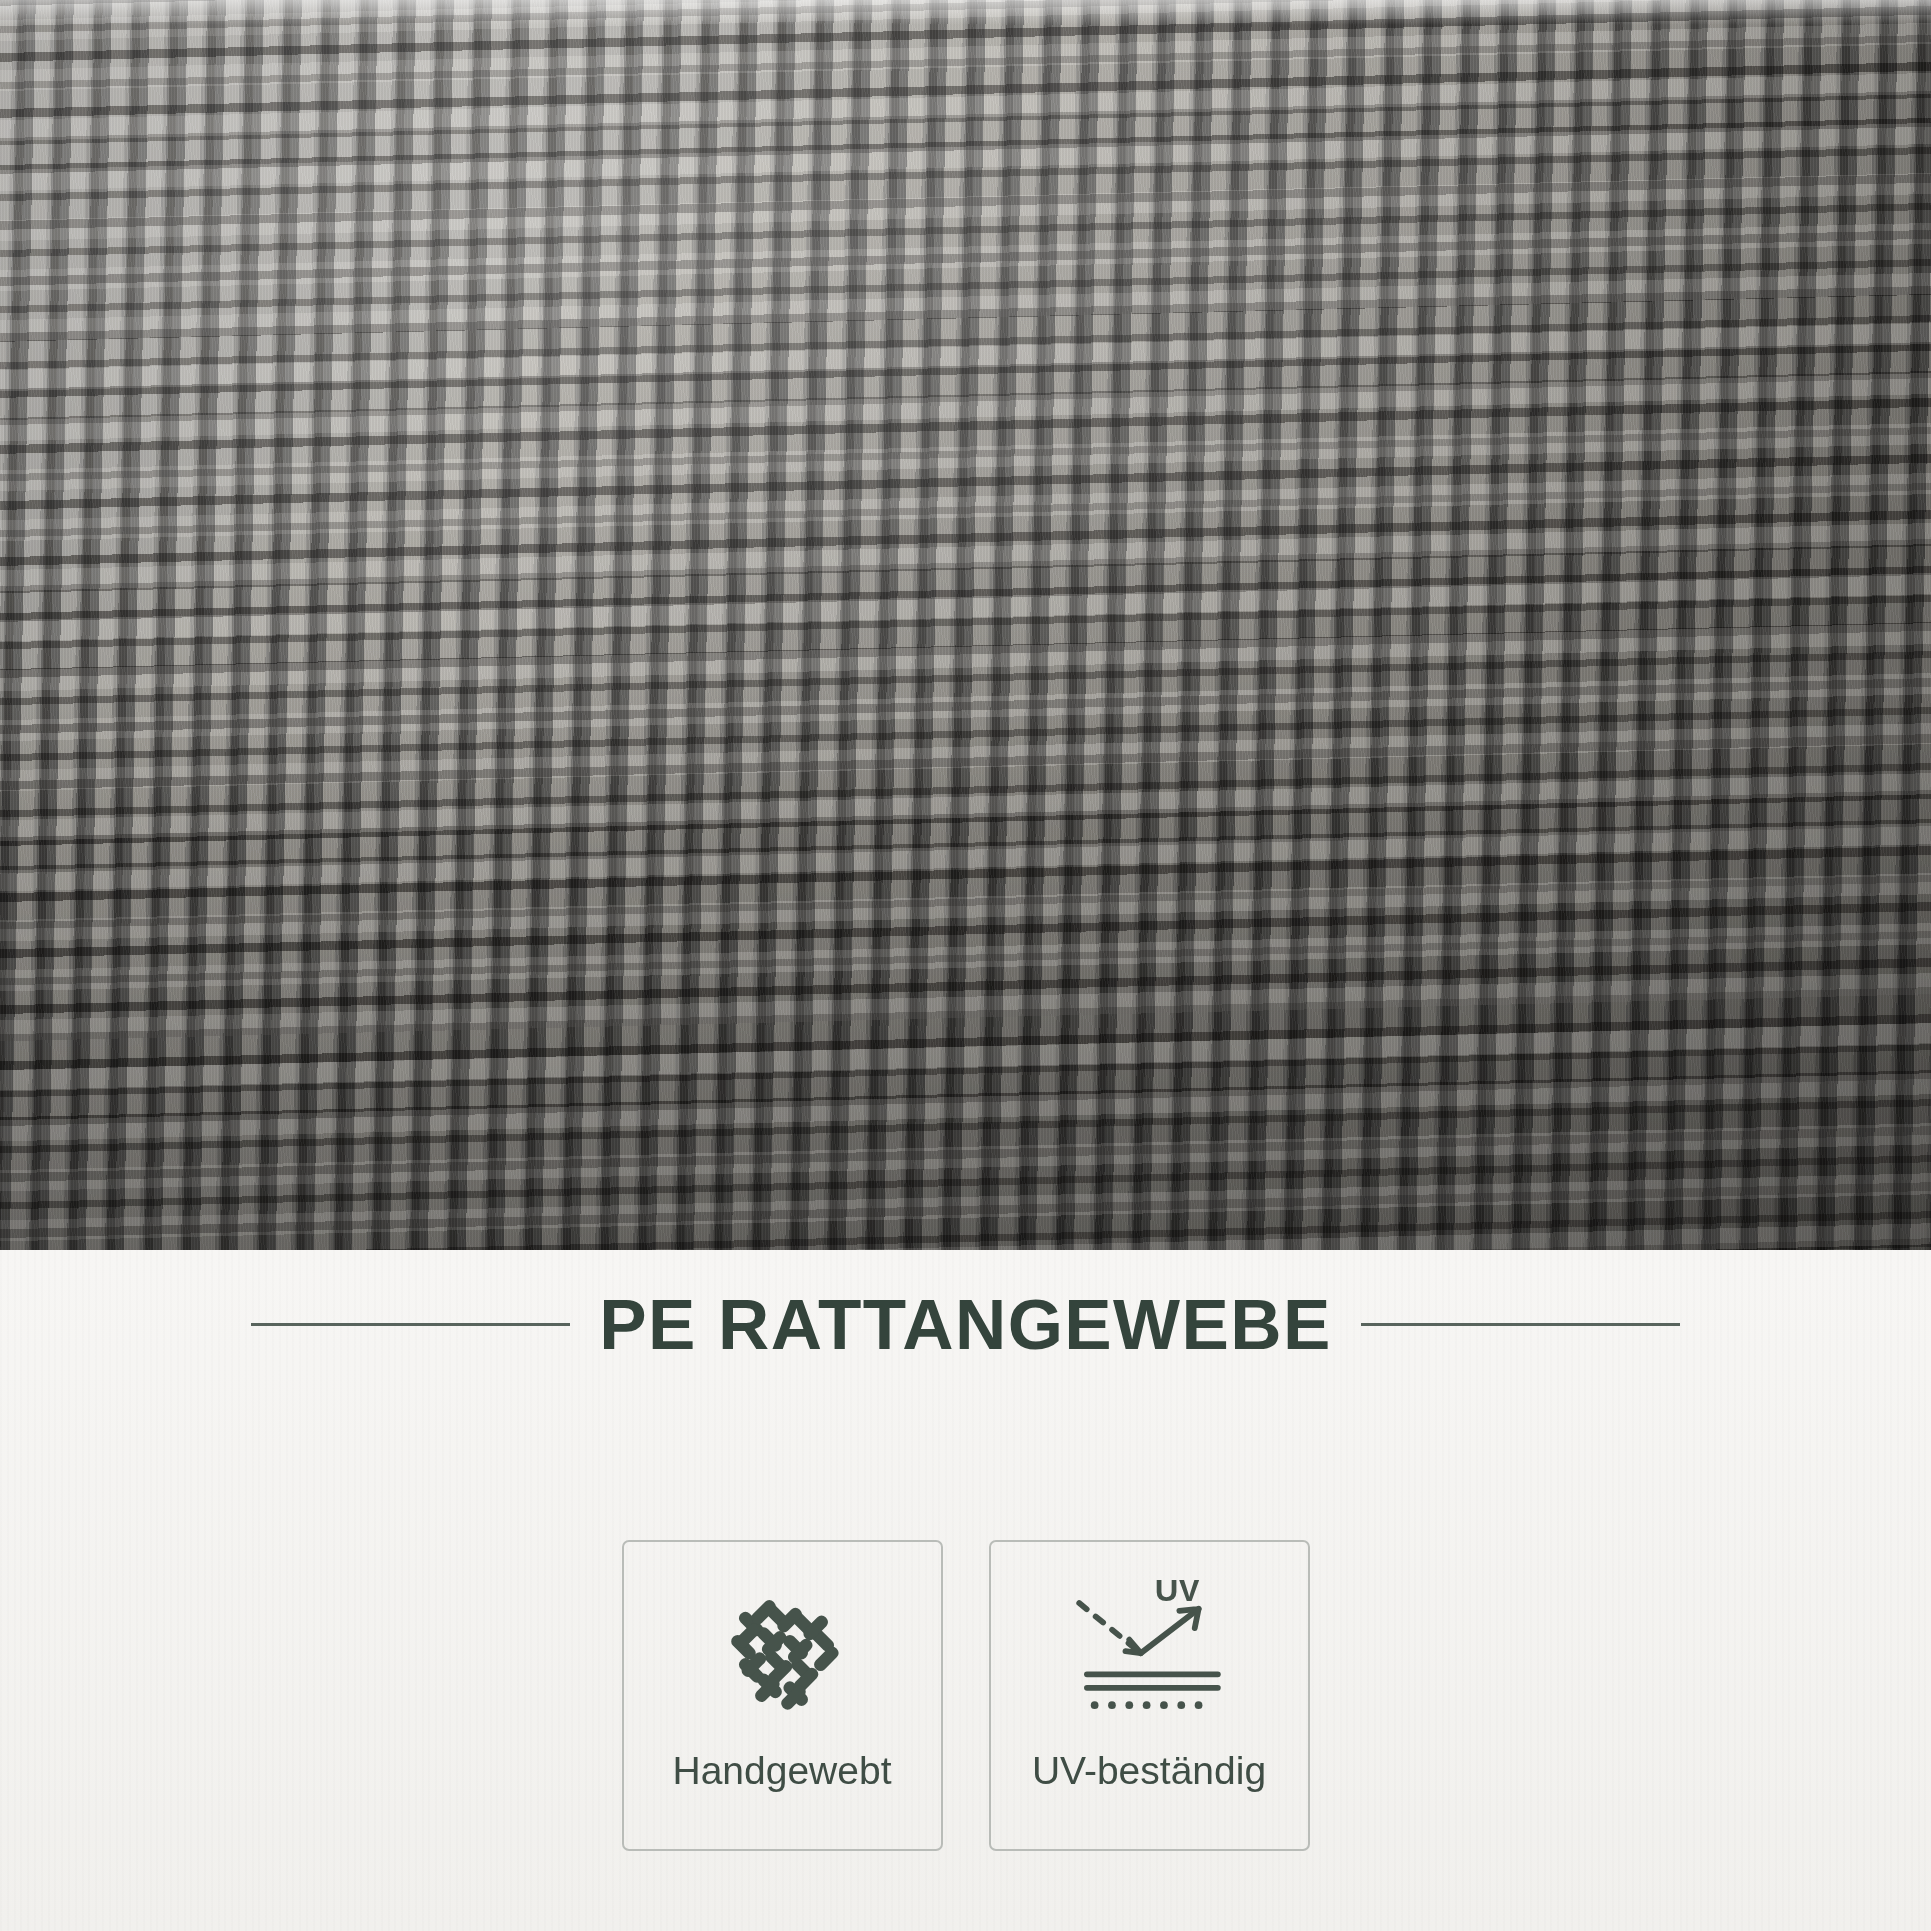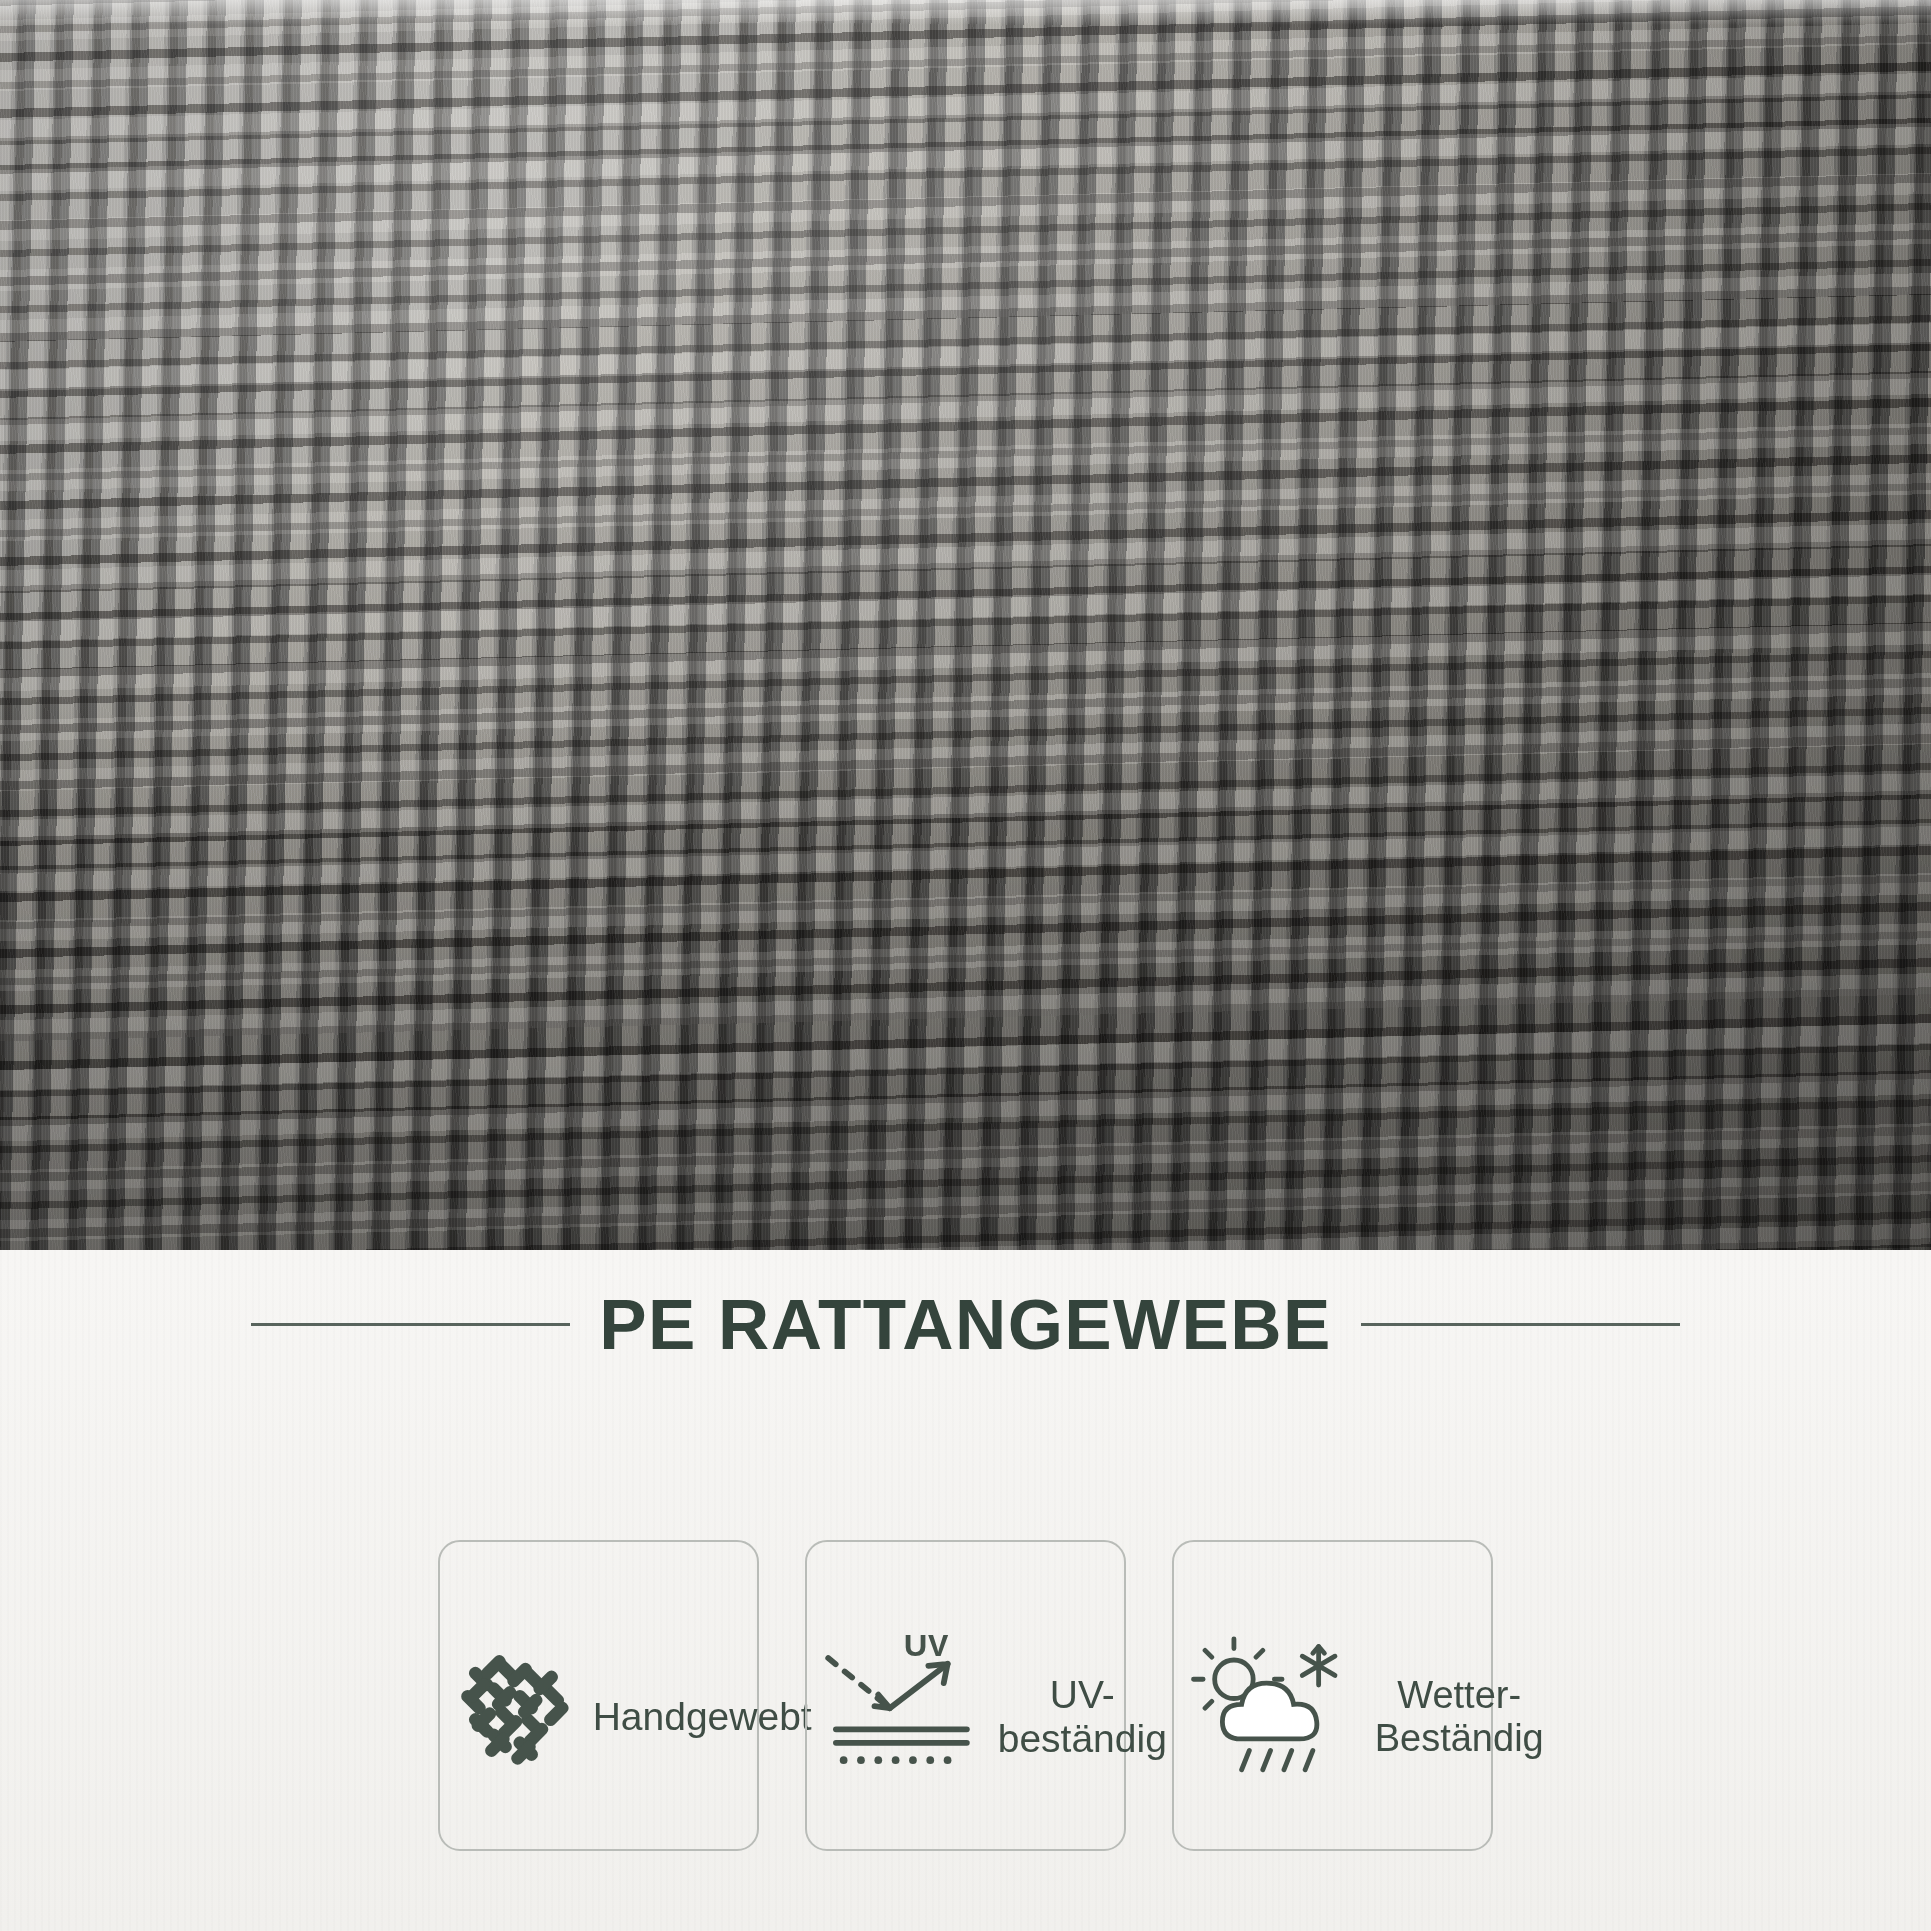--- a/index.html
+++ b/index.html
@@ -186,23 +186,23 @@
     width: 1931px;
     display: flex;
     justify-content: center;
     gap: 46px;
   }
 
   .feature {
     width: 321px;
     height: 311px;
     border: 2.9px solid #b9bcb8;
-    border-radius: 22px;
+    border-radius: 7px;
     display: flex;
-    flex-direction: row;
+    flex-direction: column;
     align-items: center;
     justify-content: flex-start;
     box-sizing: border-box;
     padding-top: 33px;
   }
 
   .feature-icon {
     height: 164px;
     display: flex;
     align-items: center;
@@ -304,43 +304,17 @@
                 <circle cx="128" cy="130" r="4"></circle>
               <circle cx="146" cy="130" r="4"></circle>
             </g>
             <text x="124" y="22" font-family="Liberation Sans, sans-serif" font-size="34" font-weight="bold" fill="#46534b" text-anchor="middle">UV</text>
           </svg>
         </div>
         <div class="feature-label">UV-beständig</div>
       </div>
 
 
-      <div class="feature">
-        <div class="feature-icon">
-          <svg width="193" height="154" viewBox="0 0 200 160">
-            <g fill="none" stroke="#46534b" stroke-width="5" stroke-linecap="round">
-
-              <circle cx="62" cy="46" r="20"></circle>
-              <path d="M62 14 L62 4 M62 88 L62 96 M30 46 L20 46 M104 46 L112 46
-                       M39 23 L32 16 M85 23 L92 16 M39 69 L32 76"></path>
-
-              <g transform="translate(150,32)">
-                <path d="M0 -20 L0 20 M-17 -10 L17 10 M-17 10 L17 -10"></path>
-                <path d="M0 -20 L-6 -13 M0 -20 L6 -13"></path>
-              </g>
-
-              <path d="M70 108 q-20 0 -20 -18 q0 -18 20 -18 q4 -22 26 -22 q24 0 28 22
-                       q22 -2 24 18 q2 18 -18 18 Z" fill="#ffffff"></path>
-
-              <path d="M78 120 L70 140 M100 120 L92 140 M122 120 L114 140 M144 120 L136 140"></path>
-            </g>
-          </svg>
-        </div>
-        <div class="feature-label two-line">
-          <span>Wetter-</span><br>
-          <span>Beständig</span>
-        </div>
-      </div>
 
     </div>
   </div>
 </div>
 
 
 </body></html>

